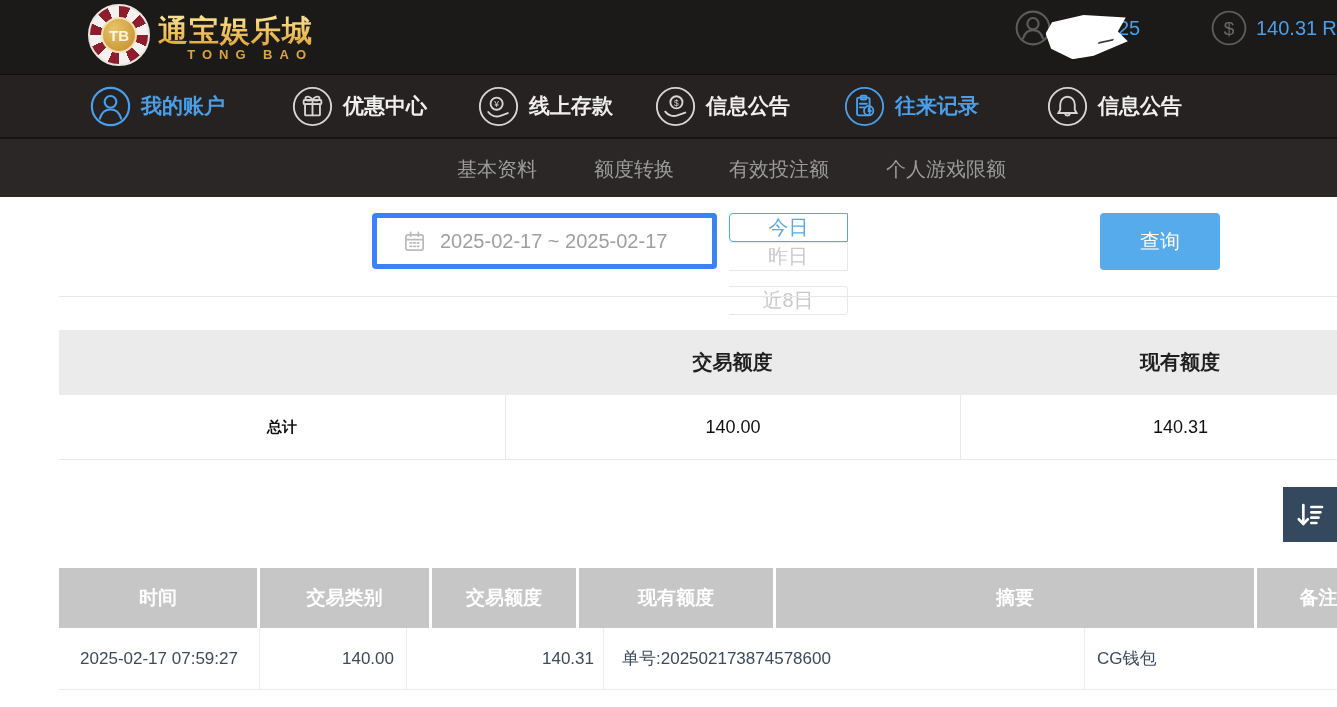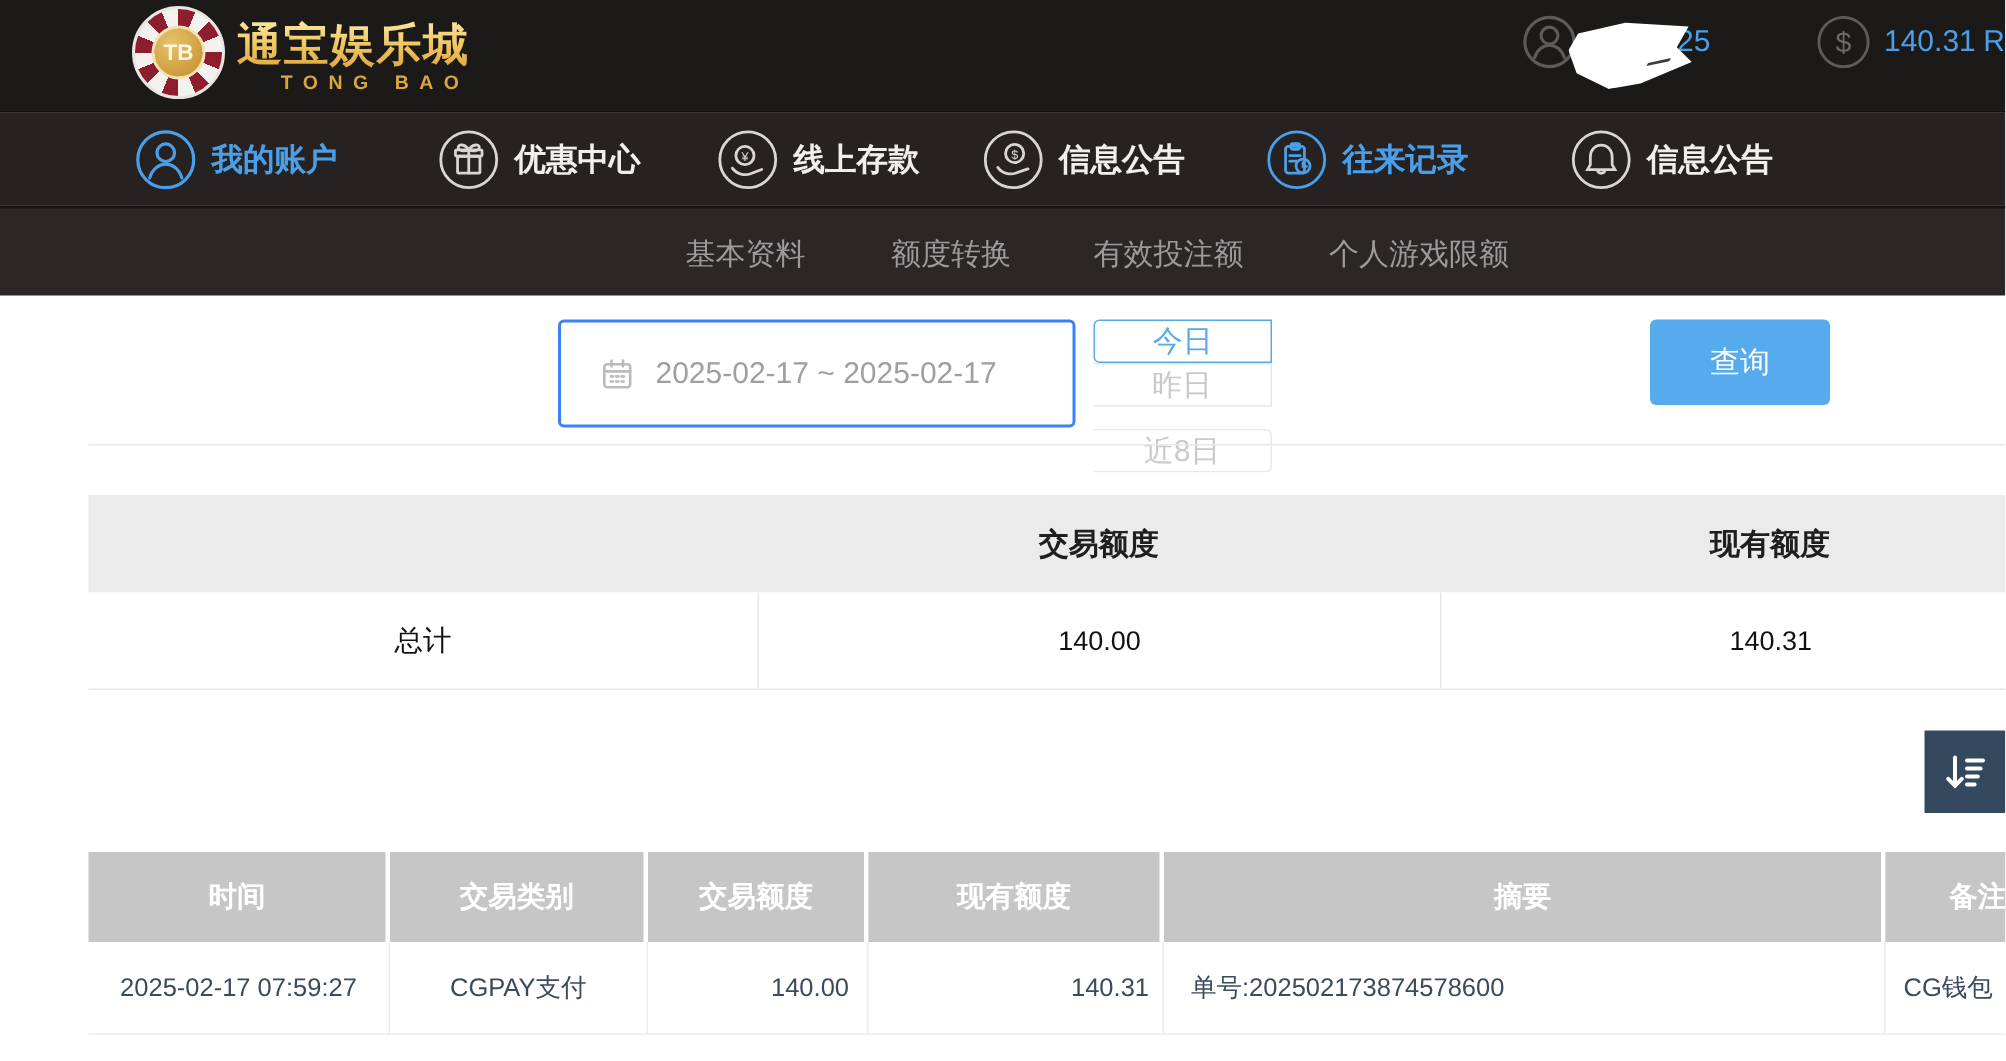--- a/index.html
+++ b/index.html
@@ -43,21 +43,21 @@
   .noti-dot { position:absolute; left:1198px; top:88px; width:11px; height:11px; border-radius:50%; background:#f4516c; }
 
   
   .subnav { position:absolute; left:0; top:137px; width:1337px; height:60px; background:#2b2727; border-top:2px solid #161414; }
   .subnav-item { position:absolute; top:0; height:60px; display:flex; align-items:center; color:#9b9b9b; font-size:20px; cursor:pointer; }
 
   
   .dropdown { position:absolute; left:59px; top:213px; width:300px; height:57px; border:1px solid #dedede; border-radius:4px; background:#fff; cursor:pointer; }
   .type-tag { position:absolute; left:14px; top:11px; padding:5px 12px; background:#e8f3fd; border-radius:3px; color:#55a9e9; font-size:19px; }
   .caret { position:absolute; right:18px; top:25px; width:0; height:0; border-left:6px solid transparent; border-right:6px solid transparent; border-top:8px solid #9aa0a6; }
-  .date-input { position:absolute; left:372px; top:213px; width:345px; height:72px; border:2px solid #3b82f6; border-radius:4px; background:#fff;
+  .date-input { position:absolute; left:372px; top:213px; width:345px; height:56px; border:5px solid #3b82f6; border-radius:4px; background:#fff;
     display:flex; align-items:center; cursor:pointer; }
   .cal-ico { width:23px; height:23px; margin-left:26px; color:#bbbbbb; }
   .date-text { margin-left:14px; color:#9f9f9f; font-size:20px; white-space:nowrap; }
   .quick-group { position:absolute; left:729px; top:213px; height:57px; display:flex;flex-direction:column; }
   .quick-btn { width:119px; height:57px; background:#fff; border:1px solid #e8e8e8; border-left-width:0;
     color:#c9c9c9; font-size:20px; display:flex; align-items:center; justify-content:center; cursor:pointer; }
   .quick-btn:first-child { border-left-width:1px; border-radius:4px 0 0 4px; }
   .quick-btn:last-child { border-radius:0 4px 4px 0;margin-top:15px; }
   .quick-btn.active { border:1px solid #57a9e8; color:#57a9e8; }
   .search-btn { position:absolute; left:1100px; top:213px; width:120px; height:57px; background:#55abec; border:none; border-radius:4px;
@@ -65,21 +65,21 @@
   .divider { position:absolute; left:59px; top:296px; width:1278px; height:1px; background:#e8e8e8; }
 
   
   .summary { position:absolute; left:59px; top:330px; width:1341px; }
   .sum-head { display:flex; height:65px; background:#ebebeb; }
   .sum-head .cell { display:flex; align-items:center; justify-content:center; font-size:20px; font-weight:bold; color:#1f1f1f; }
   .sum-row { display:flex; height:65px; background:#fff; border-bottom:1px solid #e8e8e8; }
   .sum-row .cell { display:flex; align-items:center; justify-content:center; font-size:18px; color:#111; }
   .sum-row .cell + .cell { border-left:1px solid #e8e8e8; }
   .st-c0 { width:446px; } .st-c1 { width:455px; } .st-c2 { width:440px; }
-  .sum-row .st-c0 { font-weight:normal; font-size:19px; }
+  .sum-row .st-c0 { font-weight:bold; font-size:15px; }
 
   
   .sort-btn { position:absolute; left:1283px; top:487px; width:54px; height:55px; background:#34495e; display:flex; align-items:center; justify-content:center; cursor:pointer; }
   .sort-btn svg { width:32px; height:32px; }
 
   
   .records { position:absolute; left:59px; top:568px; width:1345px; }
   .rec-head { display:flex; height:60px; }
   .rec-head .cell { background:#c6c6c6; border-right:3px solid #fff; display:flex; align-items:center; justify-content:center;
     color:#fff; font-size:19px; font-weight:bold; }
@@ -265,21 +265,20 @@
     <div class="rec-head">
       <div class="cell rt-c0">时间</div>
       <div class="cell rt-c1">交易类别</div>
       <div class="cell rt-c2">交易额度</div>
       <div class="cell rt-c3">现有额度</div>
       <div class="cell rt-c4">摘要</div>
       <div class="cell rt-c5">备注</div>
     </div>
     <div class="rec-row">
       <div class="cell rt-c0">2025-02-17 07:59:27</div>
-      <div class="cell rt-c1">CGPAY支付</div>
       <div class="cell rt-c2">140.00</div>
       <div class="cell rt-c3">140.31</div>
       <div class="cell rt-c4">单号:202502173874578600</div>
       <div class="cell rt-c5">CG钱包</div>
     </div>
   </div>
 
 </div>
 
 </body></html>

